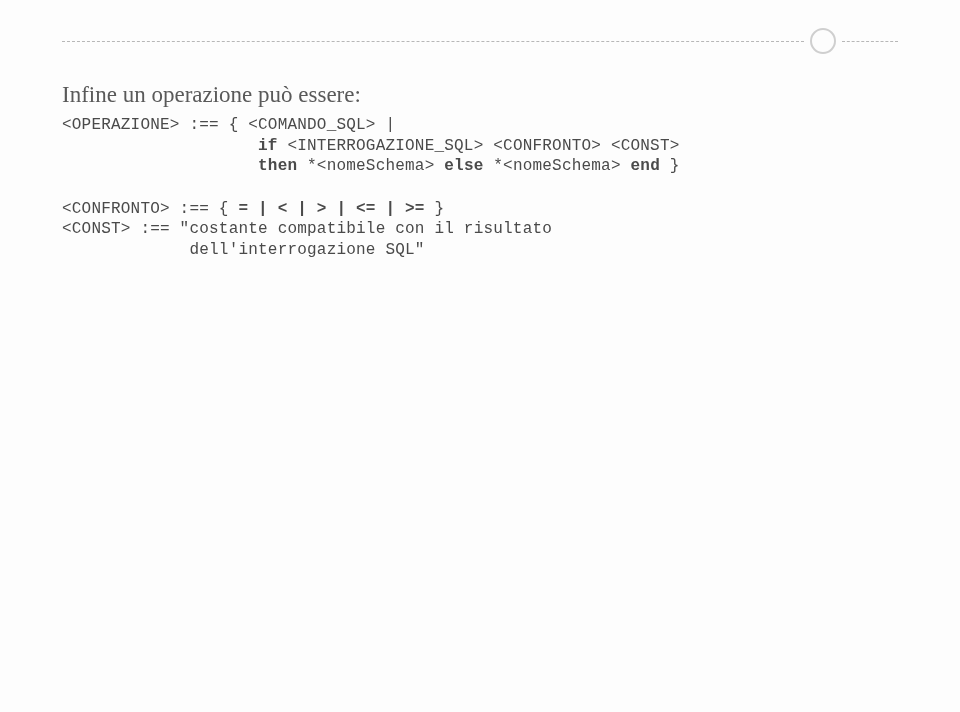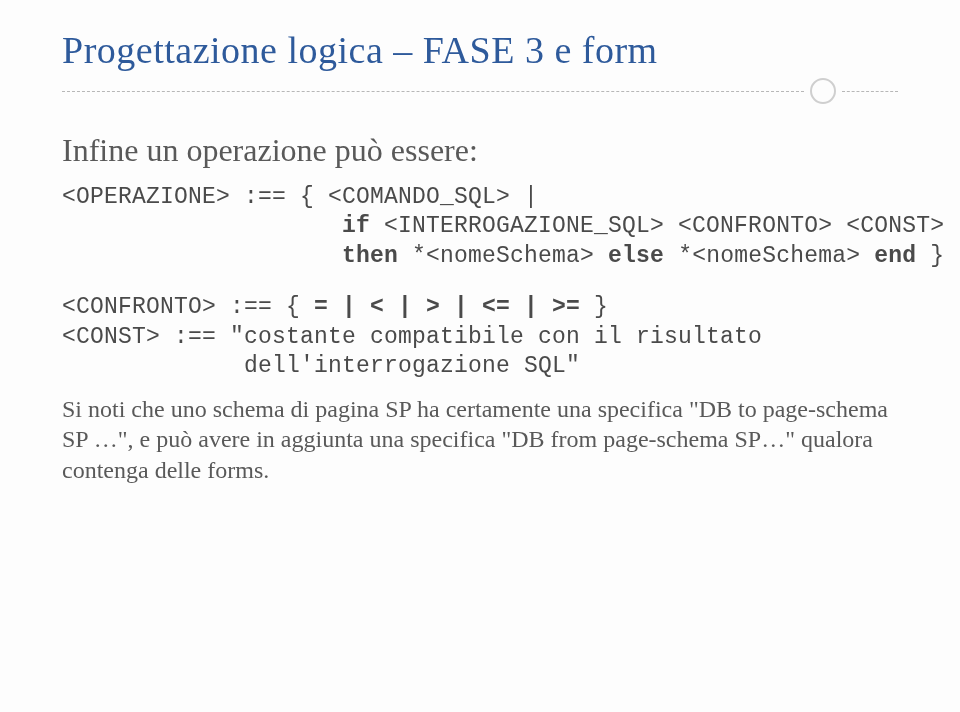--- a/index.html
+++ b/index.html
@@ -42,27 +42,27 @@
     width: 26px;
     height: 26px;
     border: 2px solid #cfcfcf;
     border-radius: 50%;
     margin: 0 6px;
     flex-shrink: 0;
   }
   .dl-right { width: 56px; }
   .body-text {
     color: #595959;
-    font-size: 32px;
+    font-size: 23px;
     line-height: 1.28;
-    margin-bottom: 12px;
+    margin-bottom: 6px;
   }
   .mono {
     font-family: 'Courier New', Courier, monospace;
-    font-size: 23px;
+    font-size: 16px;
     color: #4a4a4a;
     line-height: 1.28;
     white-space: pre;
     letter-spacing: 0.2px;
   }
   .mono .bold { font-weight: bold; }
   .gap-small { height: 12px; }
   .gap-med { height: 22px; }
   .para2 {
     color: #595959;
@@ -72,23 +72,20 @@
   .para2 .mono-inline {
     font-family: 'Courier New', Courier, monospace;
     font-weight: bold;
   }
 </style>
 </head>
 <body>
 
 <div class="slide">
 
-  <div class="title-row">
-    <h1 class="title">Progettazione logica – FASE 3 e form</h1>
-  </div>
 
   <div class="dashed-wrap">
     <div class="dashed-line dl-left"></div>
     <div class="circle"></div>
     <div class="dashed-line dl-right"></div>
   </div>
 
   <div class="body-text">Infine un operazione può essere:</div>
 
   <div class="mono"><span>&lt;OPERAZIONE&gt; :== { &lt;COMANDO_SQL&gt; |</span>
@@ -96,16 +93,15 @@
 <span>                    </span><span class="bold">then</span><span> *&lt;nomeSchema&gt;</span><span class="bold"> else</span><span> *&lt;nomeSchema&gt;</span><span class="bold"> end</span><span> }</span></div>
 
   <div class="gap-med"></div>
 
   <div class="mono"><span>&lt;CONFRONTO&gt; :== { </span><span class="bold">= | &lt; | &gt; | &lt;= | &gt;=</span><span> }</span>
 <span>&lt;CONST&gt; :== "costante compatibile con il risultato</span>
 <span>             dell'interrogazione SQL"</span></div>
 
   <div class="gap-small"></div>
 
-  <div class="para2">Si noti che uno schema di pagina SP ha certamente una specifica "DB to page-schema SP …", e può avere in aggiunta una specifica "DB from page-schema SP…" qualora contenga delle forms.</div>
 
 
 </div>
 
 </body></html>

